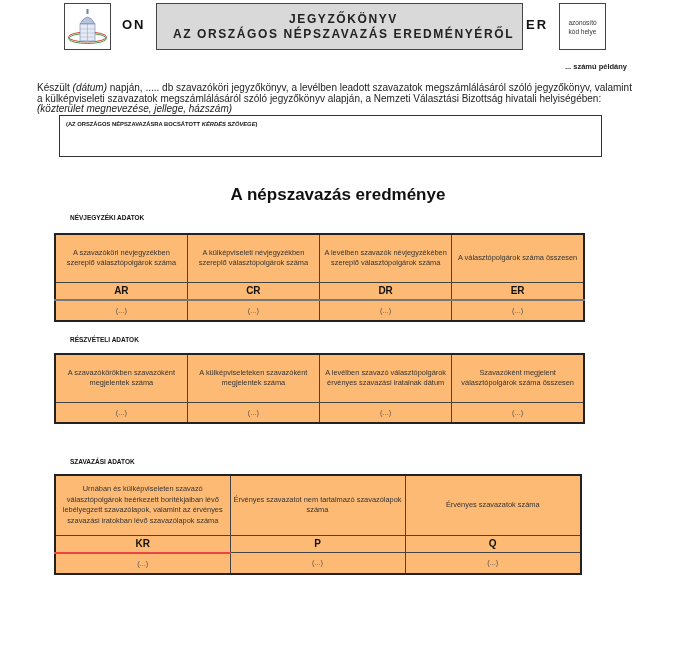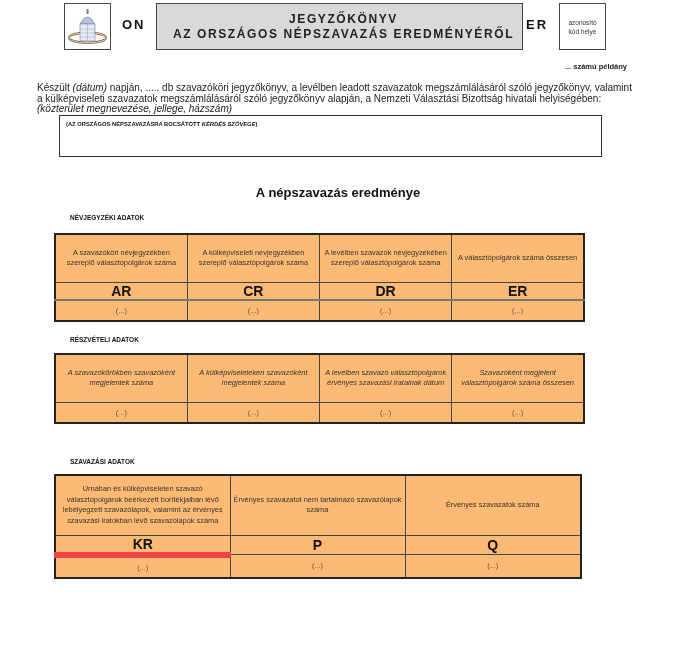--- a/index.html
+++ b/index.html
@@ -15,26 +15,26 @@
   .code-right { left:526px; top:17px; font-size:13px; font-weight:bold; letter-spacing:2px; }
   .id-box { left:559px; top:3px; width:45px; height:45px; border:1px solid #444; background:#fff;
             display:flex; flex-direction:column; align-items:center; justify-content:center;
             font-size:6.5px; line-height:9px; color:#333; text-align:center; }
   .copy-no { right:49px; top:62px; font-size:7.5px; font-weight:bold; color:#222; }
   .intro { left:37px; top:83px; width:600px; font-size:10px; line-height:10.5px; color:#222; }
   .intro i { font-style:italic; }
   .question-box { left:59px; top:115px; width:541px; height:40px; border:1px solid #333; background:#fff; }
   .question-label { position:absolute; left:6px; top:5px; font-size:5.8px; font-weight:bold; color:#111; }
   .question-label i { font-style:italic; }
-  .result-heading { left:0; top:185px; width:676px; text-align:center; font-size:13px; font-weight:bold; color:#111; }
+  .result-heading { left:0; top:185px; width:676px; text-align:center; font-size:17px; font-weight:bold; color:#111; }
   .section-label { left:70px; font-size:6.5px; font-weight:bold; color:#111; }
   table.grid { position:absolute; left:54px; border-collapse:collapse; border:2px solid #222; table-layout:fixed; background:#fdba74; }
   table.grid td { border:1px solid #444; text-align:center; vertical-align:middle; padding:0 2px; color:#333; }
   table.grid td.desc { font-size:7.4px; line-height:10.6px; }
-  table.grid td.code { font-size:14px; font-weight:bold; color:#111; height:16px; border-bottom:2px solid #777; }
+  table.grid td.code { font-size:10px; font-weight:bold; color:#111; height:16px; border-bottom:2px solid #777; }
   table.grid td.val { font-size:7.4px; color:#555; height:19px; }
 </style>
 </head>
 <body>
 
 <div class="abs logo-box">
   <svg width="45" height="45" viewBox="0 0 45 45">
     <ellipse cx="22.5" cy="33" rx="19" ry="5" fill="none" stroke="#d64545" stroke-width="1"></ellipse>
     <ellipse cx="22.5" cy="34.5" rx="19" ry="5" fill="none" stroke="#4a9a4a" stroke-width="1"></ellipse>
     <path d="M15 20 Q22.5 6 30 20 Z" fill="#b7c3dd" stroke="#6b7fa8" stroke-width="0.6"></path>
@@ -98,21 +98,21 @@
 
 <div class="abs section-label" style="top:336px;">RÉSZVÉTELI ADATOK</div>
 <table class="grid" style="top:353px; width:531px;">
   <colgroup>
       <col style="width:131px">
       <col style="width:131px">
       <col style="width:131px">
       <col style="width:131px">
     </colgroup>
   <tbody>
-      <tr style="height:48px;font-style:italic;">
+      <tr style="height:48px;">
     <td class="desc">A szavazókörökben szavazóként megjelentek száma</td>
     <td class="desc">A külképviseleteken szavazóként megjelentek száma</td>
     <td class="desc">A levélben szavazó választópolgárok érvényes szavazási iratainak dátum</td>
     <td class="desc">Szavazóként megjelent választópolgárok száma összesen</td>
   </tr>
   <tr>
     <td class="val">(...)</td>
     <td class="val">(...)</td>
     <td class="val">(...)</td>
     <td class="val">(...)</td>
@@ -127,21 +127,21 @@
       <col style="width:175px">
       <col style="width:176px">
     </colgroup>
   <tbody>
       <tr style="height:60px;">
     <td class="desc">Urnában és külképviseleten szavazó választópolgárok beérkezett borítékjaiban lévő lebélyegzett szavazólapok, valamint az érvényes szavazási iratokban lévő szavazólapok száma</td>
     <td class="desc">Érvényes szavazatot nem tartalmazó szavazólapok száma</td>
     <td class="desc">Érvényes szavazatok száma</td>
   </tr>
   <tr>
-    <td class="code" style="border-bottom:6px solid #ef4444;">KR</td>
+    <td class="code" style="border-bottom:2px solid #ef4444;">KR</td>
     <td class="code" style="border-bottom:1px solid #444;">P</td>
     <td class="code" style="border-bottom:1px solid #444;">Q</td>
   </tr>
   <tr>
     <td class="val">(...)</td>
     <td class="val">(...)</td>
     <td class="val">(...)</td>
   </tr>
 </tbody>
   </table>

